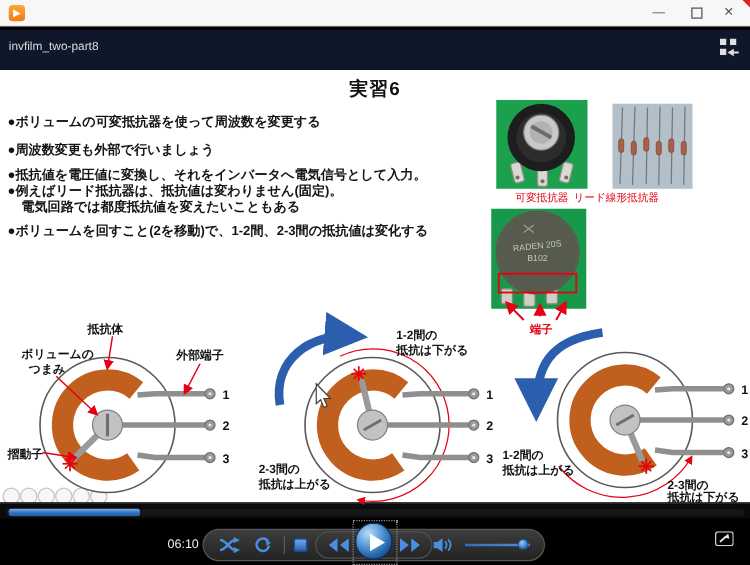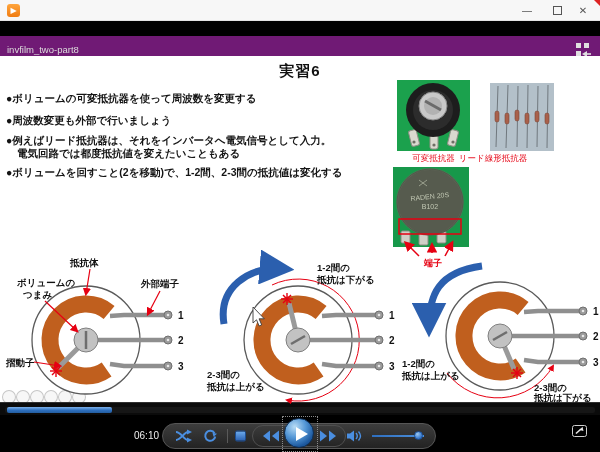--- a/index.html
+++ b/index.html
@@ -8,21 +8,21 @@
   
   .titlebar{position:absolute;left:0;top:0;width:600px;height:21px;background:#f7f7f7;border-bottom:1px solid #e3e3e3;box-sizing:border-box;}
   .app-icon{position:absolute;left:7px;top:4px;width:13px;height:13px;border-radius:3px;
             background:linear-gradient(180deg,#ffa53c,#f07c12);display:flex;align-items:center;justify-content:center;
             color:#fff;font-size:8px;line-height:8px;}
   .winbtn{position:absolute;top:3px;width:22px;height:16px;color:#555;font-size:10px;text-align:center;line-height:16px;}
   .winbtn.min{right:62px;}
   .winbtn.close{right:6px;}
   .maxbox{position:absolute;right:38px;top:6px;width:9px;height:9px;border:1px solid #555;box-sizing:border-box;}
   .corner-red{position:absolute;right:0;top:0;width:0;height:0;border-left:6px solid transparent;border-top:6px solid #d22;}
-  .appbar{position:absolute;left:0;top:36px;width:600px;height:35px;background:#701a75;}
+  .appbar{position:absolute;left:0;top:24px;width:600px;height:35px;background:#0f172a;}
   .appbar .vtitle{position:absolute;left:7px;top:8px;color:#dcdcdc;font-size:9.5px;}
   .libicon{position:absolute;right:8px;top:6px;width:17px;height:16px;}
   
   .slide{position:absolute;left:0;top:56px;width:600px;height:346px;background:#fff;}
   .slide-title{position:absolute;left:0;top:6px;width:600px;text-align:center;color:#111;font-size:15px;font-weight:bold;letter-spacing:1px;}
   .bullets{position:absolute;left:6px;top:36px;width:394px;color:#141414;font-weight:bold;font-size:10.5px;line-height:13px;white-space:nowrap;}
   .bullet .l2{padding-left:11px;}
   .b1{margin-bottom:7px;} .b2{margin-bottom:9px;} .b3{margin-bottom:0px;}
   .b4{margin-bottom:6px;} .b5{margin-bottom:6px;} .b6{margin-bottom:9px;}
   .photo{position:absolute;overflow:hidden;}
@@ -89,23 +89,24 @@
     <div class="slide-title">実習6</div>
 
     <div class="bullets">
       <div class="bullet b2">
           <div class="l1">●ボリュームの可変抵抗器を使って周波数を変更する</div>
         </div>
       <div class="bullet b1">
           <div class="l1">●周波数変更も外部で行いましょう</div>
         </div>
       <div class="bullet b3">
-        <div class="l1">●例えばリード抵抗器は、それをインバータへ電気信号として入力。</div>
+        <div class="l1">●抵抗値を電圧値に変換し、それをインバータへ電気信号として入力。</div>
       </div>
       <div class="bullet b4">
+        <div class="l1">●例えばリード抵抗器は、抵抗値は変わりません(固定)。</div>
         <div class="l2">電気回路では都度抵抗値を変えたいこともある</div>
       </div>
       <div class="bullet b7">
           <div class="l1">●ボリュームを回すこと(2を移動)で、1-2間、2-3間の抵抗値は変化する</div>
         </div>
     </div>
 
     <div class="photo photo1">
       <svg width="73" height="71" viewBox="0 0 73 71">
         <rect x="13" y="50" width="8" height="16" rx="2" fill="#d9d9cf" stroke="#8f8f85" transform="rotate(-14 17 58)"></rect>

